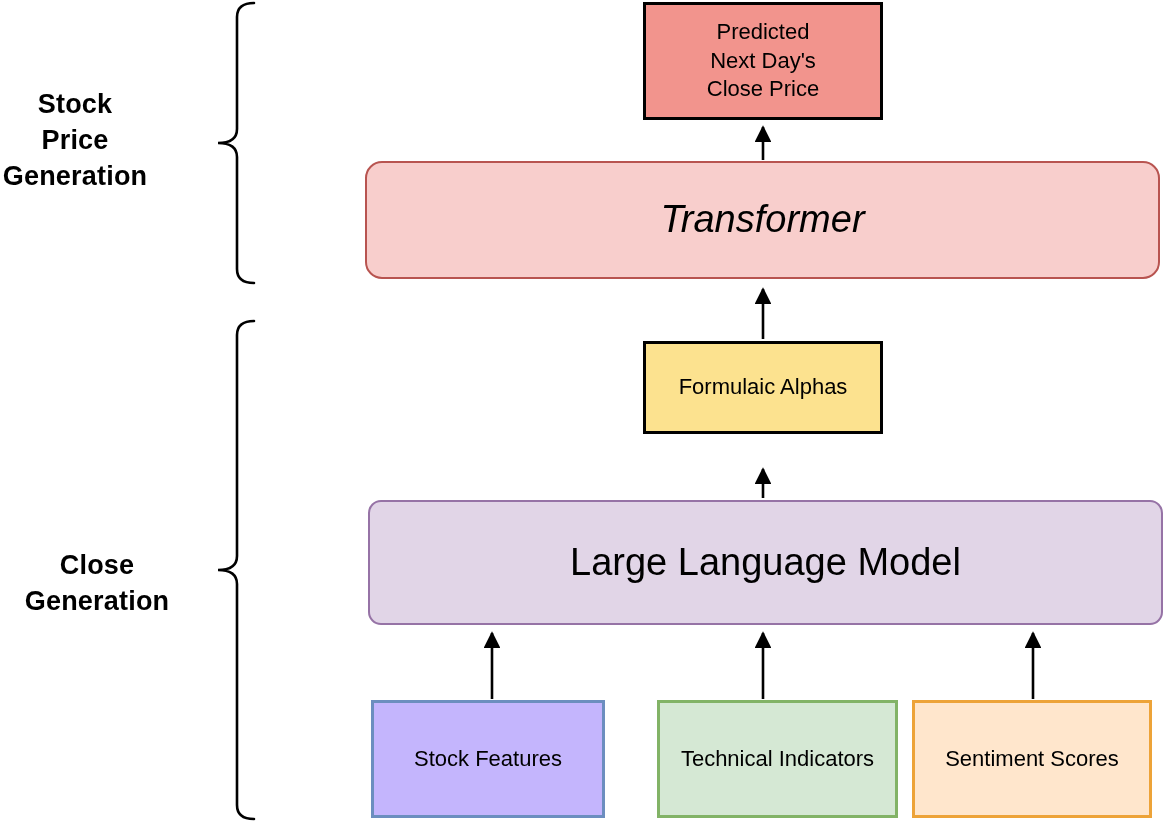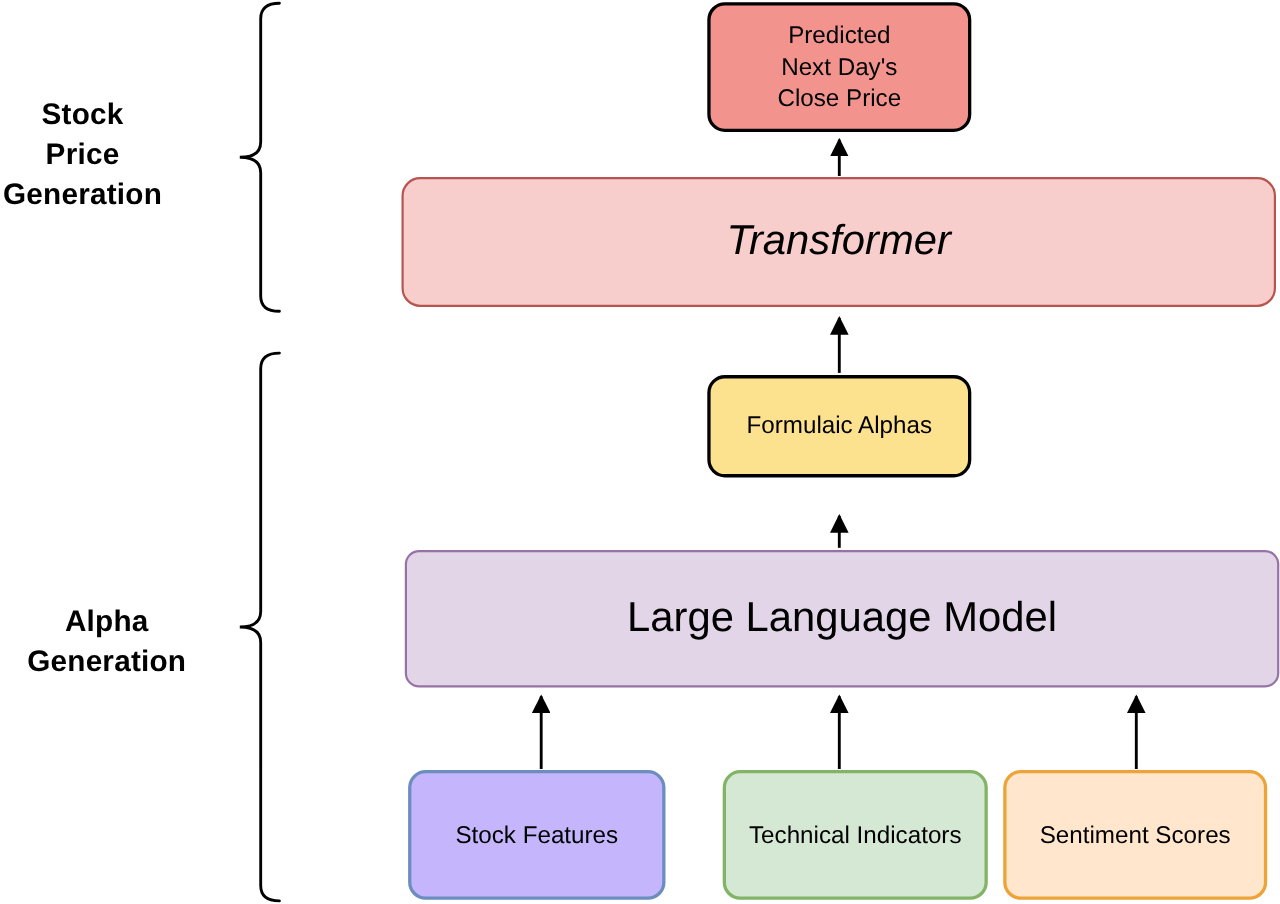--- a/index.html
+++ b/index.html
@@ -34,21 +34,20 @@
   }
   .node {
     position: absolute;
     box-sizing: border-box;
     display: flex;
     align-items: center;
     justify-content: center;
     text-align: center;
     white-space: pre-line;
     color: #000000;
-    border-radius: 16px;
   }
   .small-node { font-size: 22px; line-height: 1.3; }
   .big-node   { font-size: 38px; line-height: 1.2; }
 
   .node-predicted {
     left: 643px; top: 2px; width: 240px; height: 118px;
     background: #f2948d; border: 3px solid #000000;
   }
   .node-transformer {
     left: 365px; top: 161px; width: 795px; height: 118px;
@@ -84,21 +83,21 @@
 </style>
 </head>
 <body>
 
 <div class="stage">
 
   <div class="section-label label-spp">Stock
 Price
 Generation</div>
 
-  <div class="section-label label-ag">Alpha
+  <div class="section-label label-ag">Close
 Generation</div>
 
   <svg class="brace" style="left:212px; top:0px;" width="46" height="286">
     <path d="M 42 3 Q 25 3 25 17 L 25 129 Q 25 143 6 143 Q 25 143 25 157 L 25 269 Q 25 283 42 283" fill="none" stroke="#000000" stroke-width="2.6" stroke-linecap="round"></path>
   </svg>
 
   <svg class="brace" style="left:212px; top:318px;" width="46" height="504">
     <path d="M 42 3 Q 25 3 25 17 L 25 238 Q 25 252 6 252 Q 25 252 25 266 L 25 487 Q 25 501 42 501" fill="none" stroke="#000000" stroke-width="2.6" stroke-linecap="round"></path>
   </svg>
 

